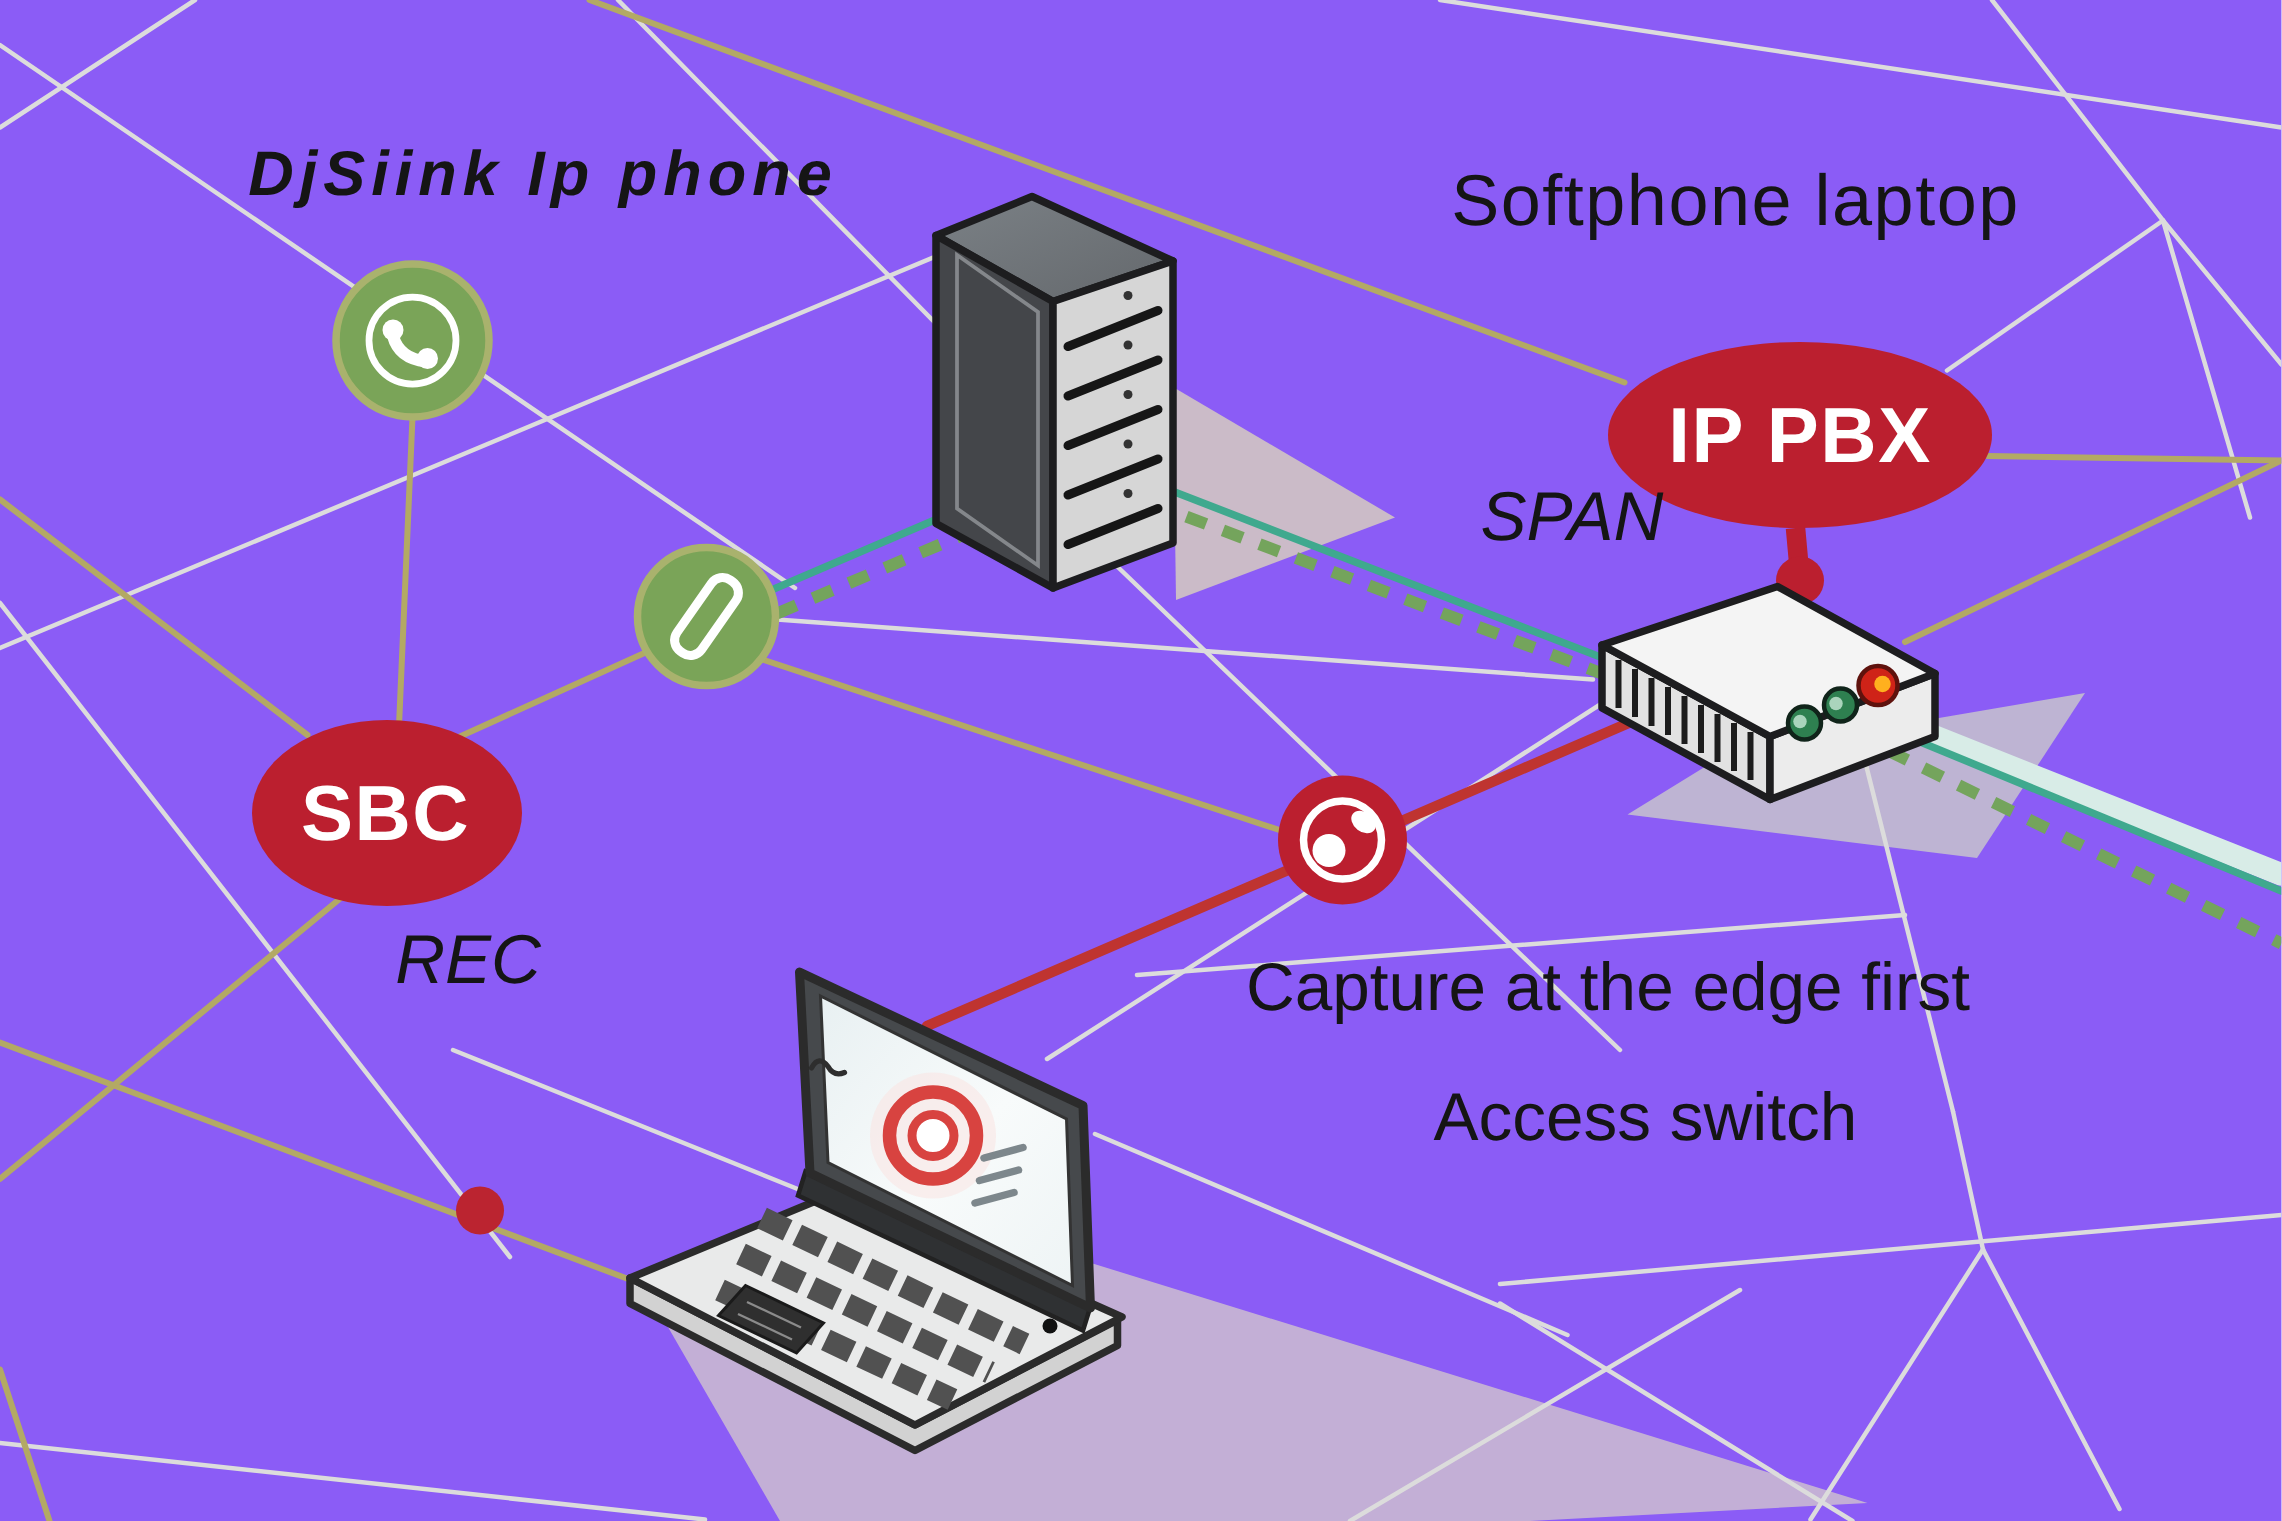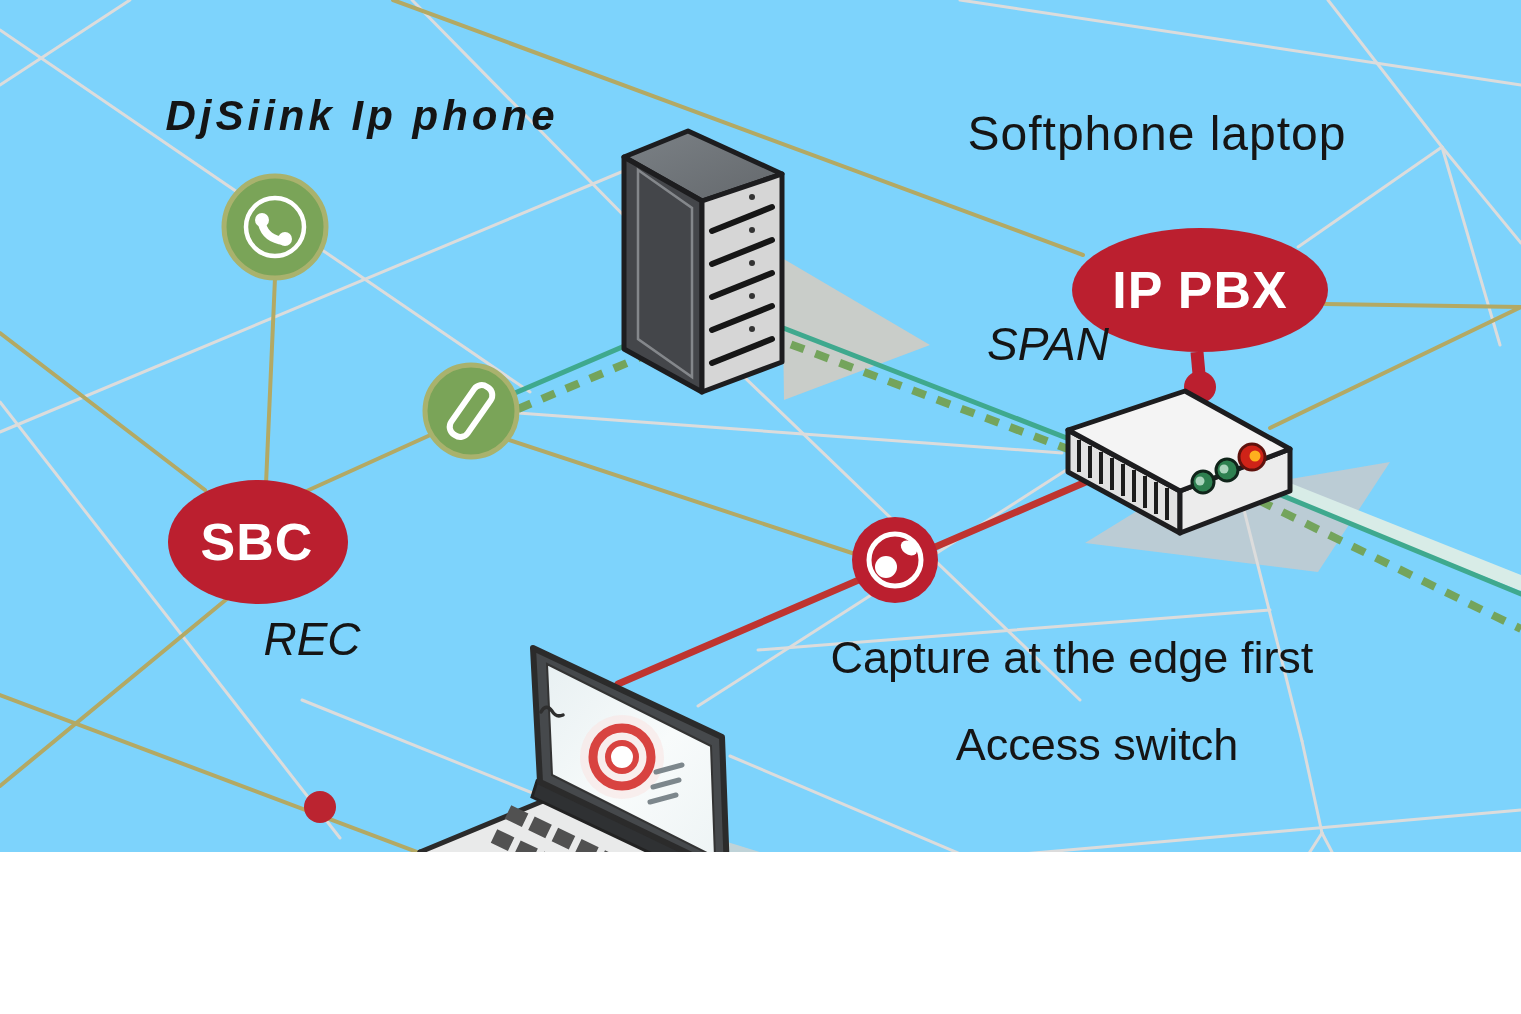--- a/index.html
+++ b/index.html
@@ -1,16 +1,16 @@
 <!DOCTYPE html>
 <html><head>
 <meta charset="utf-8">
 <style>
   html,body{margin:0;padding:0;background:#ffffff;}
-  .stage{position:relative;width:1521px;height:852px;background:#7dd3fc;overflow:hidden;
+  .stage{position:relative;width:1521px;height:1014px;background:#8b5cf6;overflow:hidden;
          font-family:"Liberation Sans", sans-serif;}
   svg{position:absolute;left:0;top:0;}
   text{fill:#151515;}
   .t-label{font-size:45px;}
   .t-title-italic{font-size:42px;font-style:italic;font-weight:bold;letter-spacing:4px;}
   .t-soft{font-size:48px;letter-spacing:1px;}
   .t-badge{font-size:52px;font-weight:bold;fill:#ffffff;letter-spacing:1px;}
   .t-italic{font-size:46px;font-style:italic;font-weight:500;}
   .mesh{stroke:#dcdcdc;stroke-width:3;stroke-linecap:round;}
   .olive{stroke:#b3a964;stroke-width:4;stroke-linecap:round;fill:none;}

